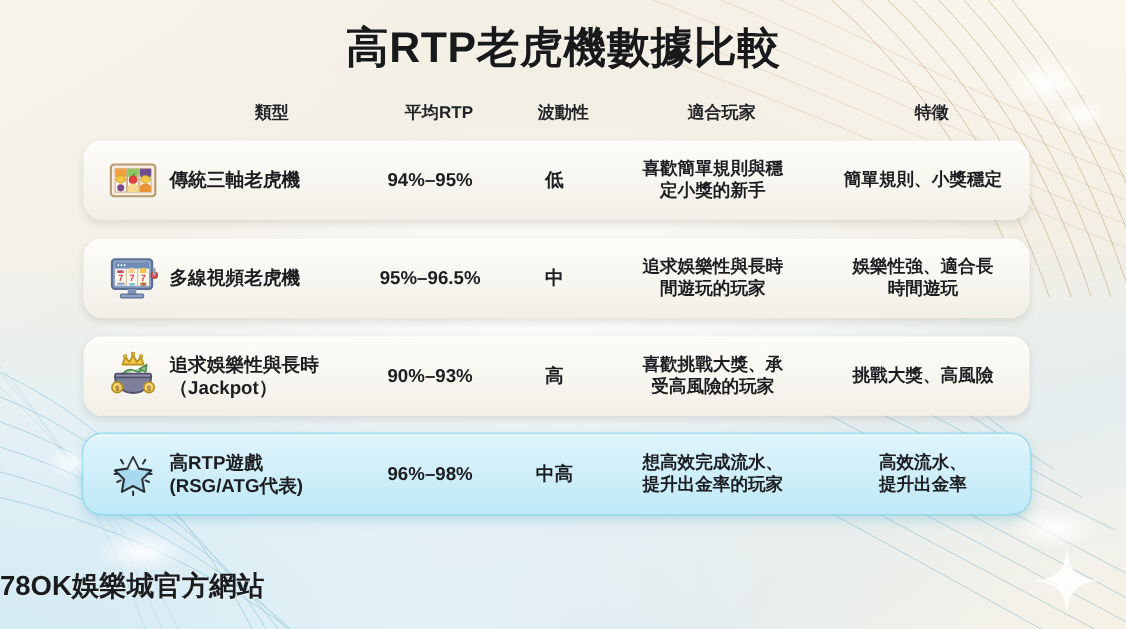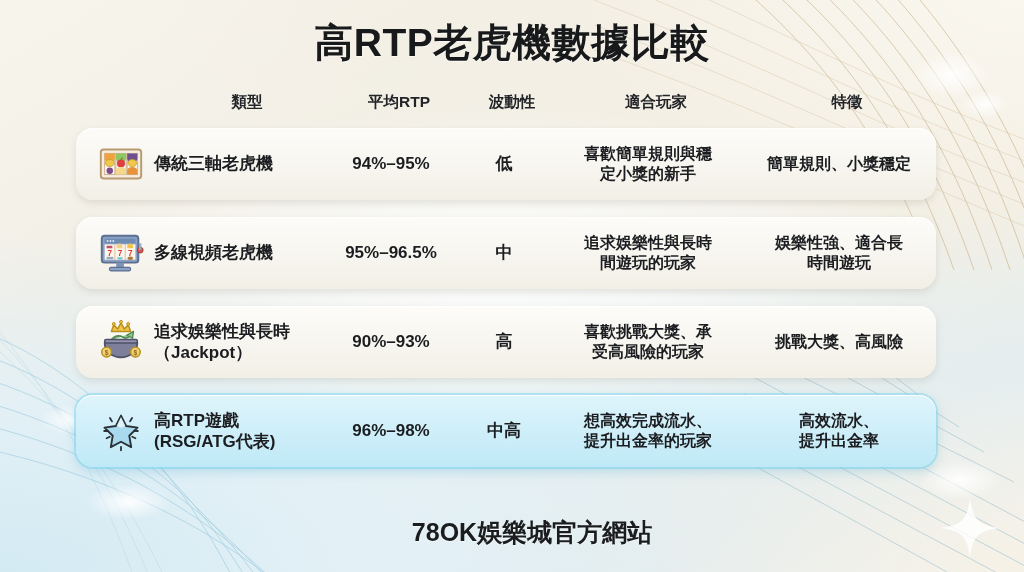--- a/index.html
+++ b/index.html
@@ -84,23 +84,22 @@
   .c-vol { left:382px; width:92px;  font-size:17px; }
   .c-aud { left:474px; width:196px; }
   .c-fea { left:670px; width:186px; }
 
   .ibox{
     width:52px; height:52px; display:flex; align-items:center; justify-content:center;
   }
 
   .footer{
     position:absolute; left:0; bottom:23px; width:100%;
-    text-align:center; font-size:25px; font-weight:bold; color:#1a1c1e;
+    font-size:25px; font-weight:bold; color:#1a1c1e;
     text-shadow:0 1px 0 rgba(255,255,255,.65);
-    padding-left:40px;
   }
 </style>
 </head>
 <body>
 
 <div id="bg">
   <div class="bg-base"></div>
   <div class="bg-sheen"></div>
 
   <svg class="fan" style="right:-30px;top:-60px;width:420px;height:330px;" viewBox="0 0 420 330">

